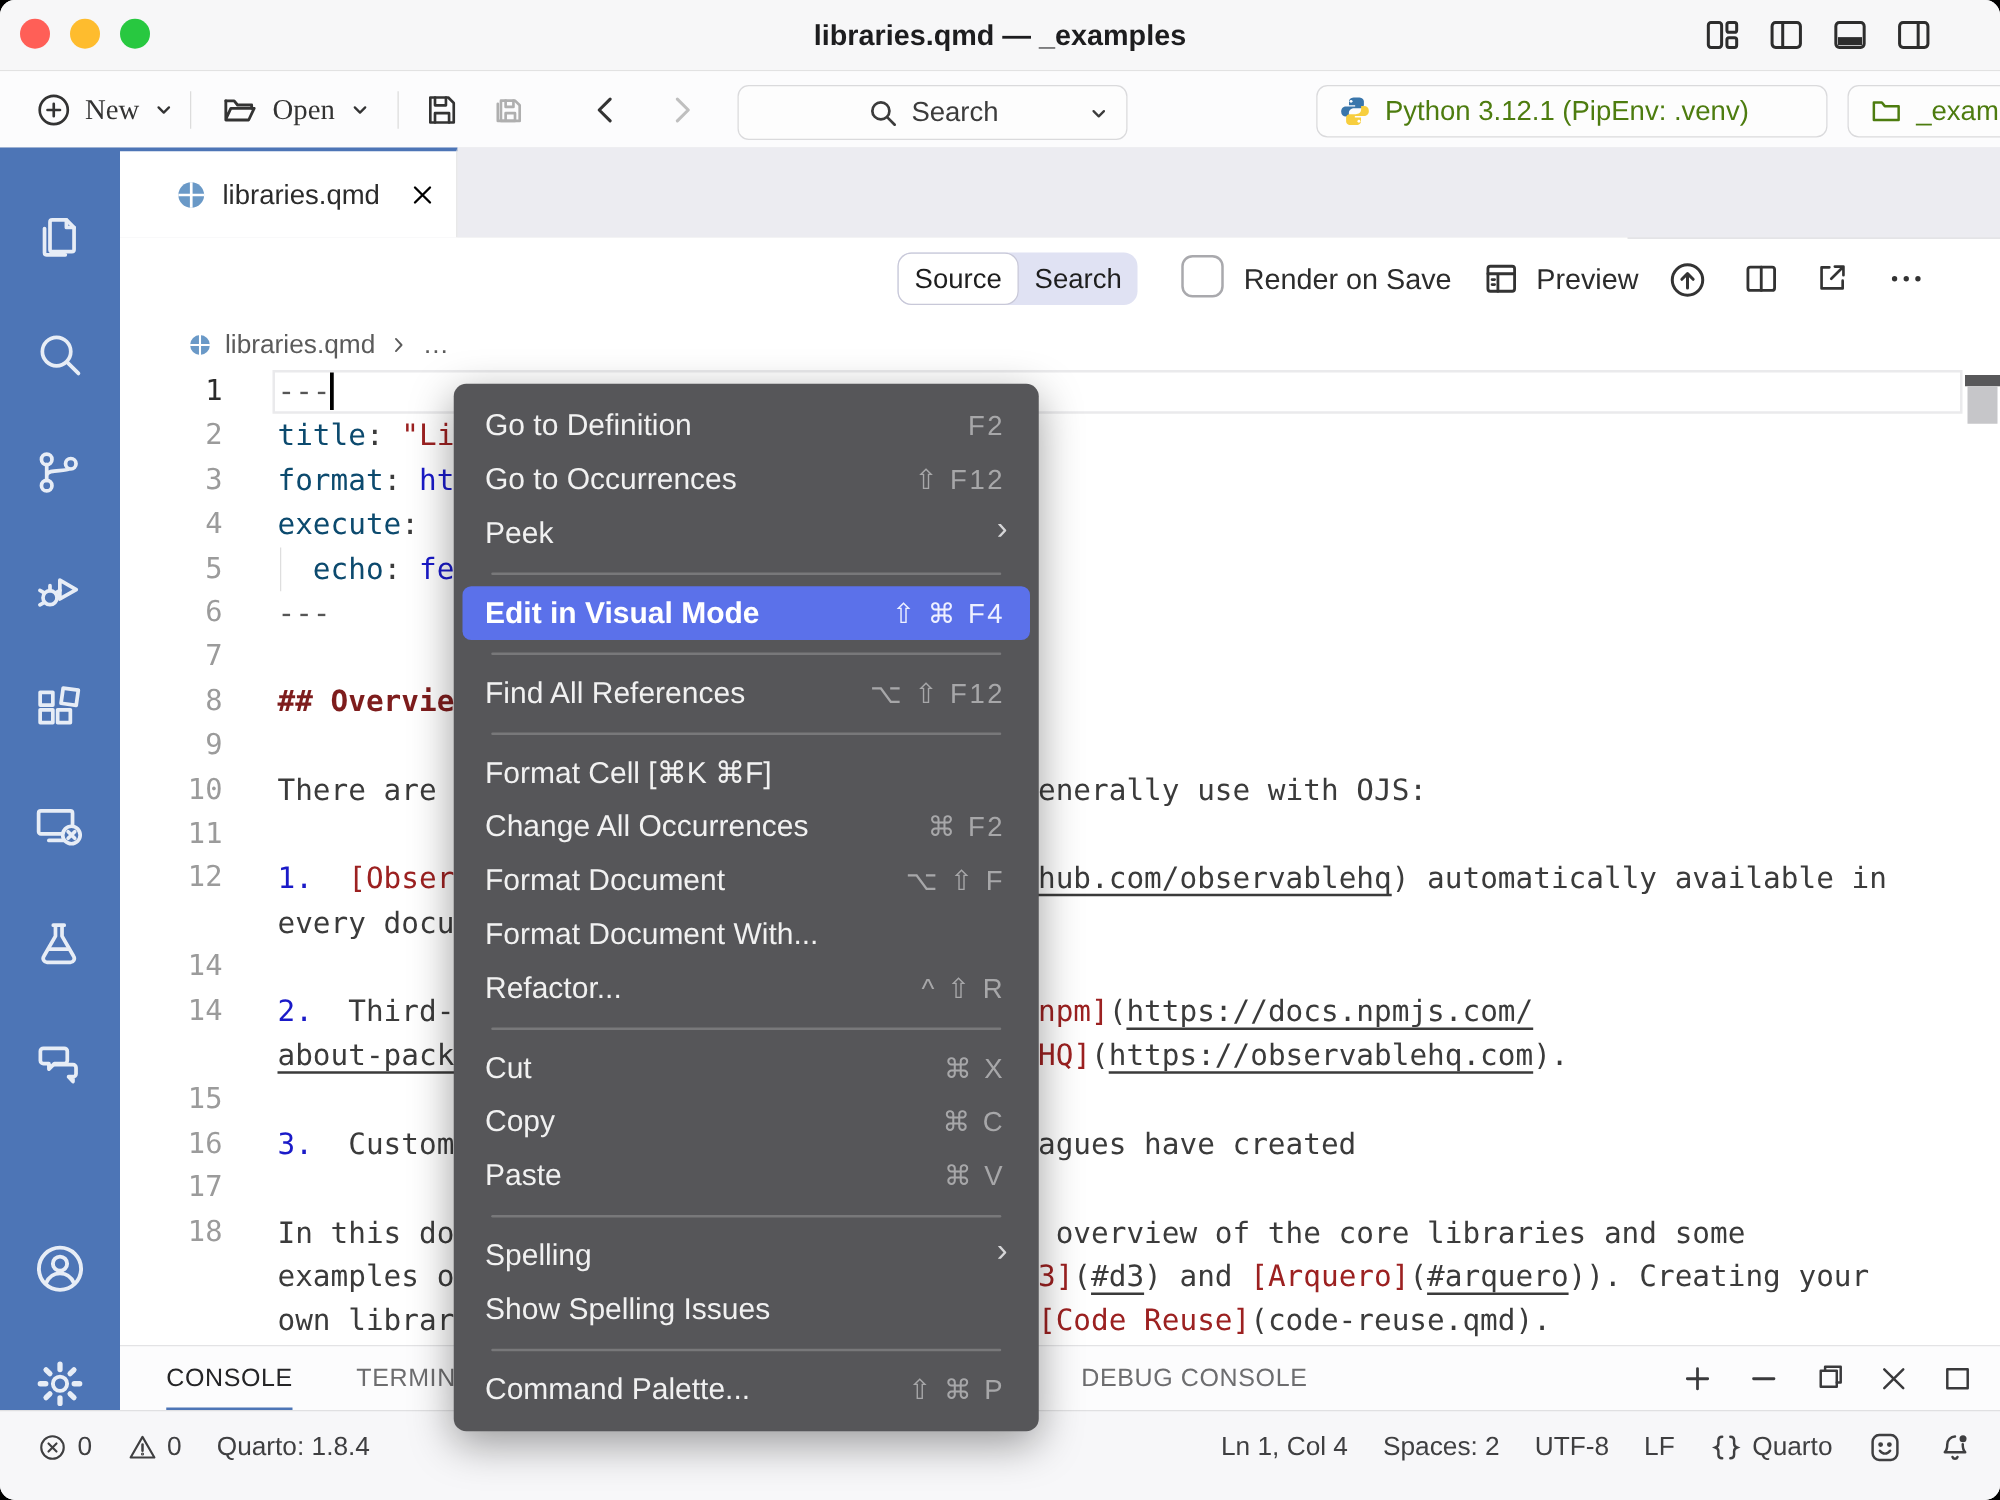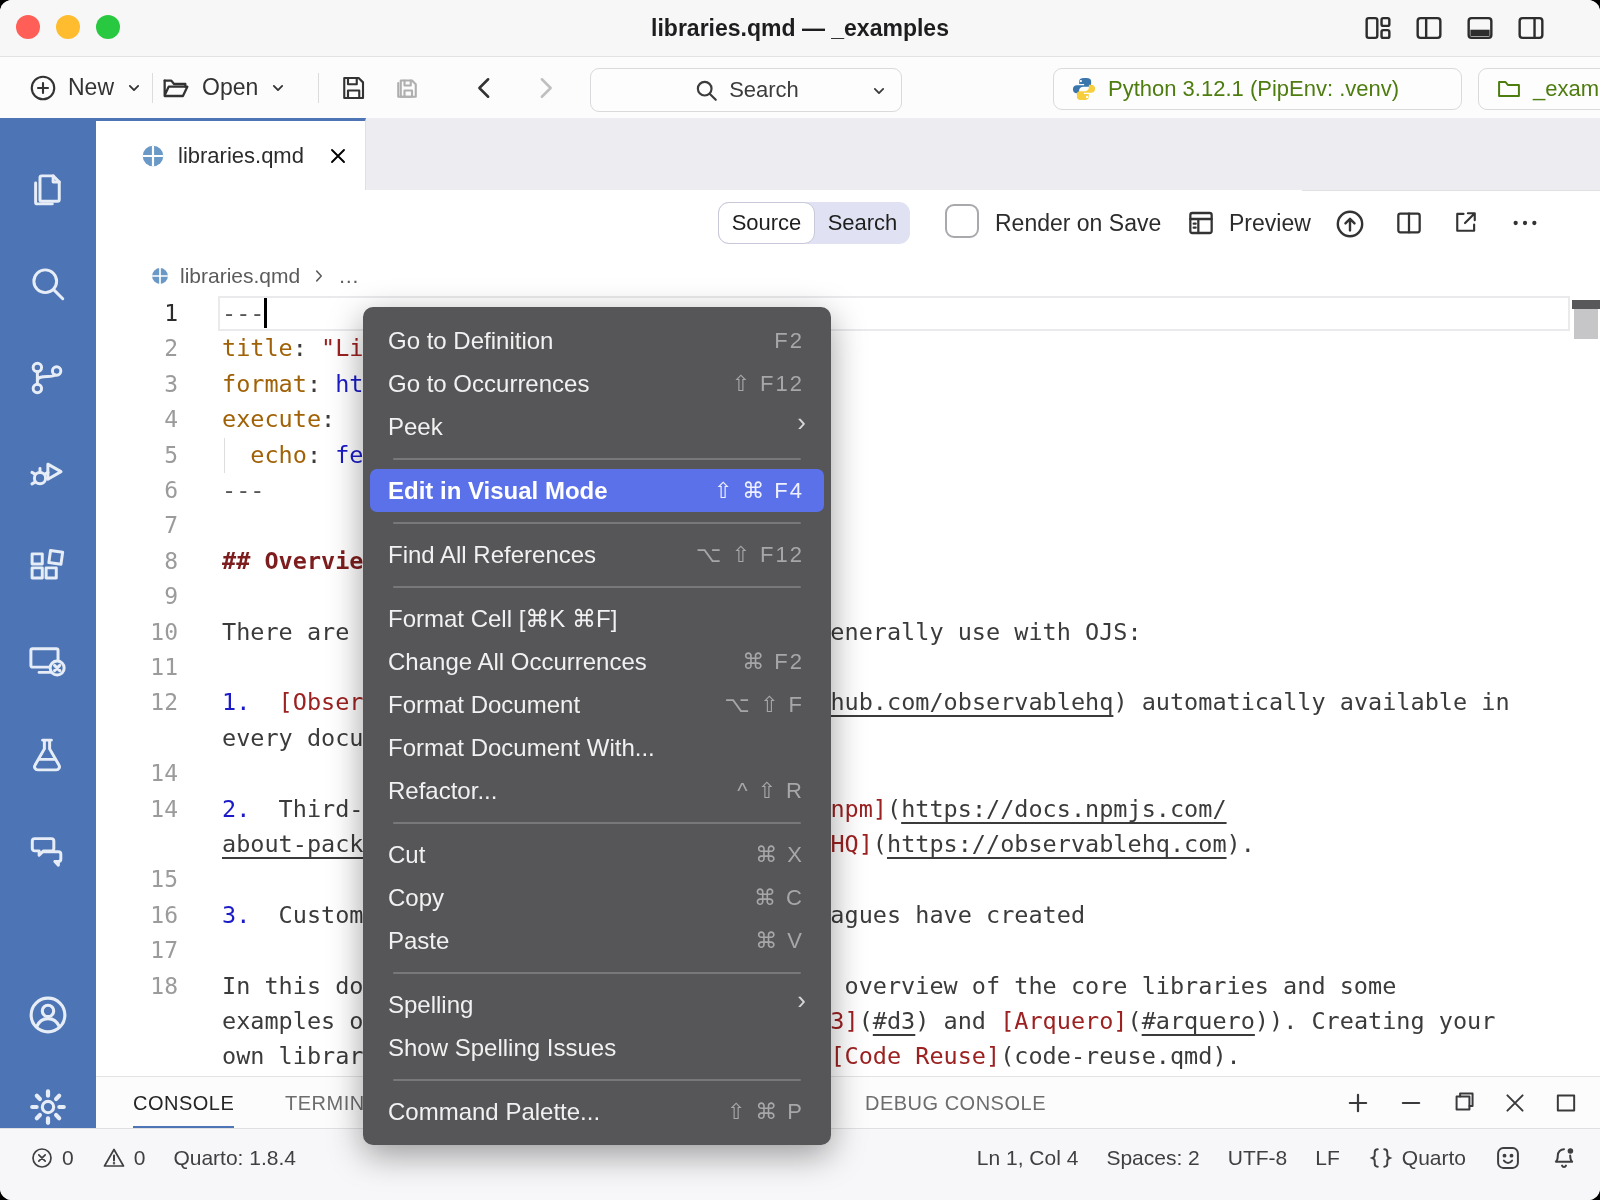--- a/index.html
+++ b/index.html
@@ -8,21 +8,21 @@
   
   .titlebar{position:absolute;left:0;top:0;width:1600px;height:56px;background:#f7f7f8;border-bottom:1px solid #e2e2e2;}
   .tl{position:absolute;top:15px;width:24px;height:24px;border-radius:50%;}
   .tl.r{left:16px;background:#ff5f57}.tl.y{left:56px;background:#febc2e}.tl.g{left:96px;background:#28c840}
   .wtitle{position:absolute;left:0;right:0;top:0;height:56px;line-height:56px;text-align:center;
     font-size:23px;font-weight:bold;color:#1d1d1f;}
   .wicons{position:absolute;right:52px;top:11px;display:flex;gap:17px;color:#2d2d2d;}
   .wicons .ic{width:34px;height:34px;}
   
   .toolbar{position:absolute;left:0;top:57px;width:1600px;height:61px;background:#fcfcfd;border-bottom:1px solid #e4e4e6;}
-  .tbtn{position:absolute;top:0;height:61px;display:flex;align-items:center;gap:10px;color:#333;font-size:23px;}
+  .tbtn{position:absolute;top:0;height:61px;display:flex;align-items:center;gap:10px;color:#333;font-size:23px;font-family:Liberation Serif, serif;}
   .ic{display:inline-block;line-height:0;}
   .ic svg{display:block}
   .tsep{position:absolute;top:16px;width:1px;height:30px;background:#dcdcdc;}
   .searchbox{position:absolute;left:590px;top:11px;width:310px;height:42px;border:1px solid #dadadc;border-radius:9px;
     background:#fdfdfd;display:flex;align-items:center;justify-content:center;gap:10px;color:#3c3c3c;font-size:22px;}
   .searchbox .caret{position:absolute;right:12px;top:12px;}
   .pill{position:absolute;top:11px;height:42px;border:1px solid #dadadc;border-radius:9px;background:#fdfdfd;
     display:flex;align-items:center;gap:10px;padding:0 16px;font-size:22px;color:#4d7c0f;box-sizing:border-box;}
   
   .abar{position:absolute;left:0;top:118px;width:96px;height:1011px;background:#4d75b6;}
@@ -42,21 +42,21 @@
   .ea-ic{position:absolute;top:17px;width:32px;height:32px;color:#333;}
   
   .crumbs{position:absolute;left:96px;top:256px;width:1504px;height:40px;background:#fff;display:flex;align-items:center;
     gap:10px;padding-left:54px;font-size:21px;color:#5b5b5b;box-sizing:border-box;}
   
   .editor{position:absolute;left:96px;top:296px;width:1504px;height:780px;background:#fff;overflow:hidden;}
   .row{position:absolute;left:0;width:1504px;height:36px;}
   .gut{position:absolute;left:0;top:0;width:82px;text-align:right;font:23px "DejaVu Sans Mono",monospace;color:#9b9b9b;line-height:35px;}
   .row.cur .gut{color:#2b2b2b;}
   .code{position:absolute;left:126px;top:0;white-space:pre;font:23.5px "DejaVu Sans Mono",monospace;line-height:35px;}
-  .sg-meta{color:#565656}.sg-key{color:#a16207}.sg-pun{color:#3b3b3b}.sg-str{color:#9c2121}
+  .sg-meta{color:#565656}.sg-key{color:#0c4a6e}.sg-pun{color:#3b3b3b}.sg-str{color:#9c2121}
   .sg-val{color:#1a1ac8}.sg-head{color:#7e1d1d;font-weight:bold}.sg-txt{color:#3b3b3b}
   .sg-num{color:#1a1ac8}.sg-link{color:#9c2121}
   .sg-url{color:#3b3b3b;text-decoration:underline;text-underline-offset:5px;}
   .curline{position:absolute;left:122px;top:0;width:1352px;height:35px;border:2px solid #eaeaec;box-sizing:border-box;}
   .cursor{position:absolute;width:3px;height:30px;background:#000;}
   .iguide{position:absolute;width:1px;background:#dedede;}
   .sb-dark{position:absolute;right:0;top:4px;width:28px;height:9px;background:#58585a;}
   .sb-thumb{position:absolute;right:2px;top:13px;width:24px;height:30px;background:#c6c6c9;}
   
   .menu{position:absolute;left:363px;top:307px;width:468px;background:#565659;border-radius:10px;
@@ -128,21 +128,21 @@
           </svg>
         </span>
       <span>New</span>
       <span class="ic">
           <svg width="20" height="20" viewBox="0 0 24 24" fill="none" stroke="currentColor" stroke-width="1.7" stroke-linecap="round" stroke-linejoin="round">
             <path d="M7 9.5l5 5 5-5" stroke-width="2.2"></path>
           </svg>
         </span>
     </div>
     <div class="tsep" style="left:152px"></div>
-    <div class="tbtn" style="left:160px">
+    <div class="tbtn" style="left:176px">
       <span class="ic">
           <svg width="32" height="32" viewBox="0 0 24 24" fill="none" stroke="currentColor" stroke-width="1.7" stroke-linecap="round" stroke-linejoin="round">
             <path d="M3.5 6.5h5l2 2.5h8.5v2"></path>
             <path d="M3.5 6.5V18h13.7l3.3-7H6.5l-3 6.5z"></path>
           </svg>
         </span>
       <span>Open</span>
       <span class="ic">
           <svg width="20" height="20" viewBox="0 0 24 24" fill="none" stroke="currentColor" stroke-width="1.7" stroke-linecap="round" stroke-linejoin="round">
             <path d="M7 9.5l5 5 5-5" stroke-width="2.2"></path>

